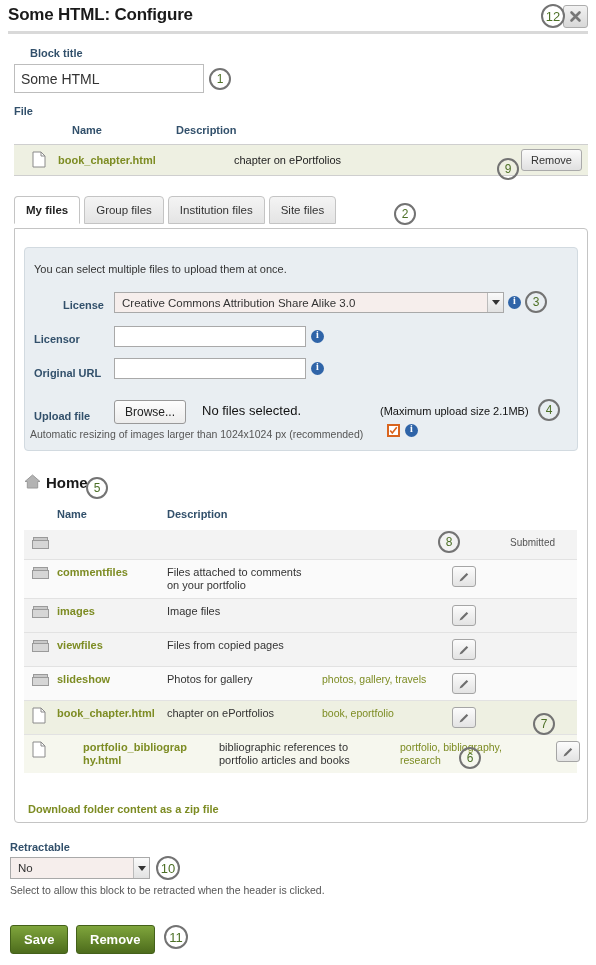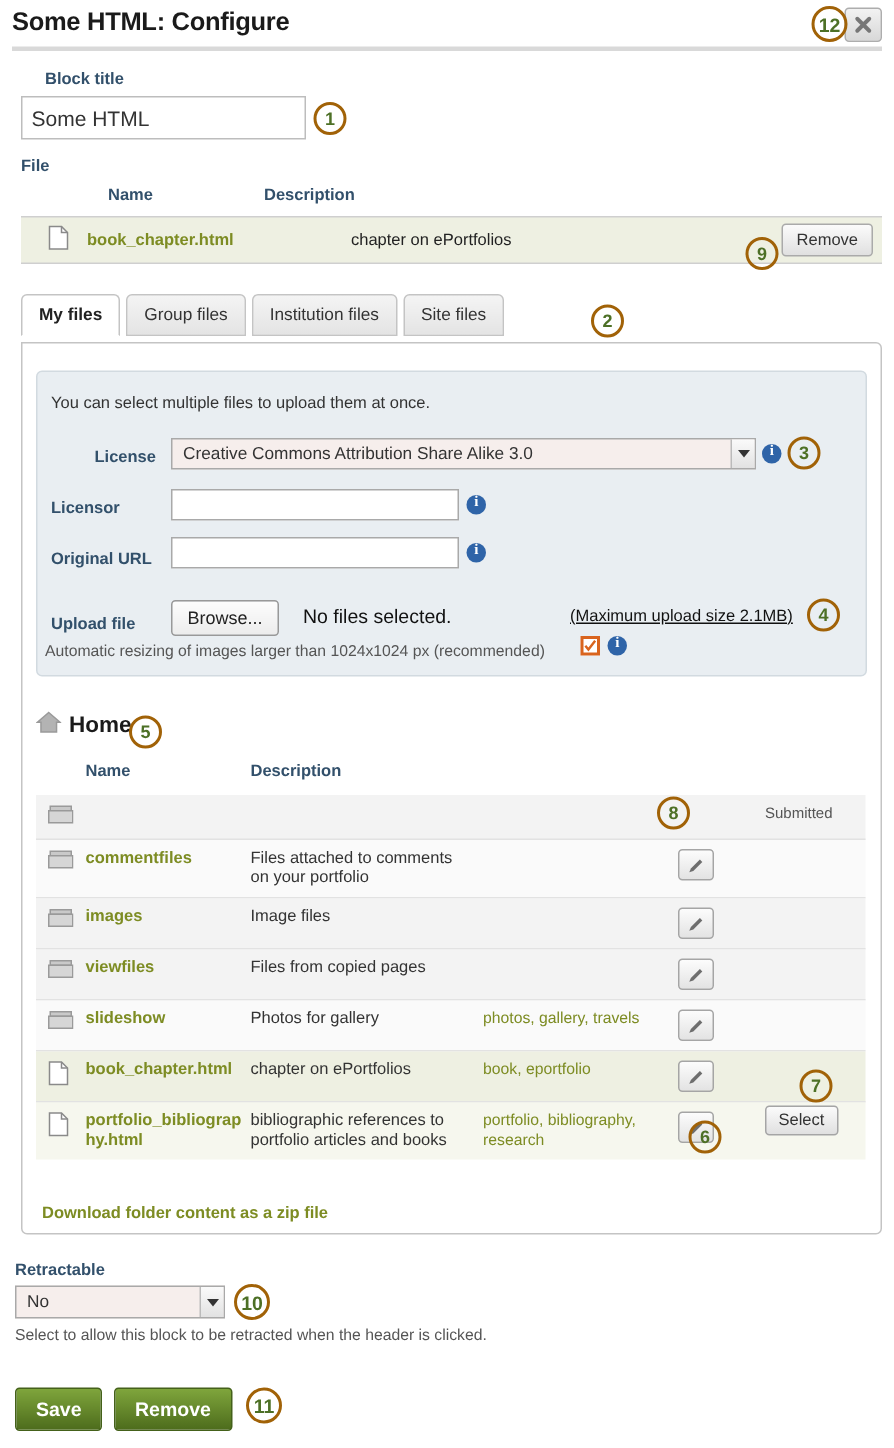--- a/index.html
+++ b/index.html
@@ -10,28 +10,28 @@
     font-family: "Liberation Sans", sans-serif;
     font-size: 11px;
     color: #222;
     overflow: hidden;
   }
   .page { position: relative; width: 596px; height: 965px; }
 
   
   .anno {
     position: absolute;
-    border: 2px solid #a16207;
+    border: 2px solid #737373;
     border-radius: 50%;
     color: #4d7026;
     font-family: "Liberation Sans", sans-serif;
     display: flex; align-items: center; justify-content: center;
     background: transparent;
     z-index: 40;
-    font-weight: bold;
+    font-weight: normal;
   }
   .anno.sz1 { width: 22px; height: 22px; font-size: 12px; }
   .anno.sz2 { width: 24px; height: 24px; font-size: 13px; }
 
   
   .hdr { position: absolute; left: 8px; top: 5px; }
   .hdr-title {
     font-size: 17px; font-weight: bold; color: #1a1a1a;
     letter-spacing: -0.2px;
   }
@@ -152,21 +152,21 @@
   }
 
   .browse-btn {
     position: absolute;
     background: linear-gradient(#fdfdfd,#ececec);
     border: 1px solid #999; border-radius: 3px;
     font-family: "Liberation Sans", sans-serif; font-size: 12px;
     color: #222; padding: 4px 10px; cursor: pointer;
   }
   .nofiles { position: absolute; font-size: 13px; color: #111; }
-  .maxsize { position: absolute; font-size: 11px; color: #111; text-decoration: underline; }
+  .maxsize { position: absolute; font-size: 11px; color: #111; }
   .resize-note { position: absolute; font-size: 10.5px; color: #555; }
   .ck {
     position: absolute; width: 13px; height: 13px;
     border: 2px solid #d9641e; background: #fff;
     display: flex; align-items: center; justify-content: center;
     cursor: pointer;
   }
 
   
   .home-row { position: absolute; left: 24px; top: 474px; display: flex; align-items: center; gap: 5px; }
@@ -434,21 +434,21 @@
       <div class="c-edit">
         <div class="editbtn">
           <svg width="12" height="12" viewBox="0 0 12 12">
             <path d="M1.5 10.5 L2.6 8 L8.6 2 L10.2 3.6 L4.2 9.6 Z" fill="#6e6e6e"></path>
           </svg>
         </div>
       </div>
       <div class="c-sel"></div>
     </div>
 
-    <div class="bt-row hl2" style="border-bottom:none;">
+    <div class="bt-row hl2" style="border-bottom:none;gap:26px;">
       <div class="c-icon">
         <svg width="14" height="17" viewBox="0 0 14 17">
           <path d="M1 1 H9 L13 5 V16 H1 Z" fill="#fff" stroke="#8a8a8a" stroke-width="1"></path>
           <path d="M9 1 V5 H13" fill="none" stroke="#8a8a8a" stroke-width="1"></path>
         </svg>
       </div>
       <div class="c-name"><span class="flink">portfolio_bibliography.html</span></div>
       <div class="c-desc">bibliographic references to portfolio articles and books</div>
       <div class="c-tags">portfolio, bibliography, research</div>
       <div class="c-edit">

